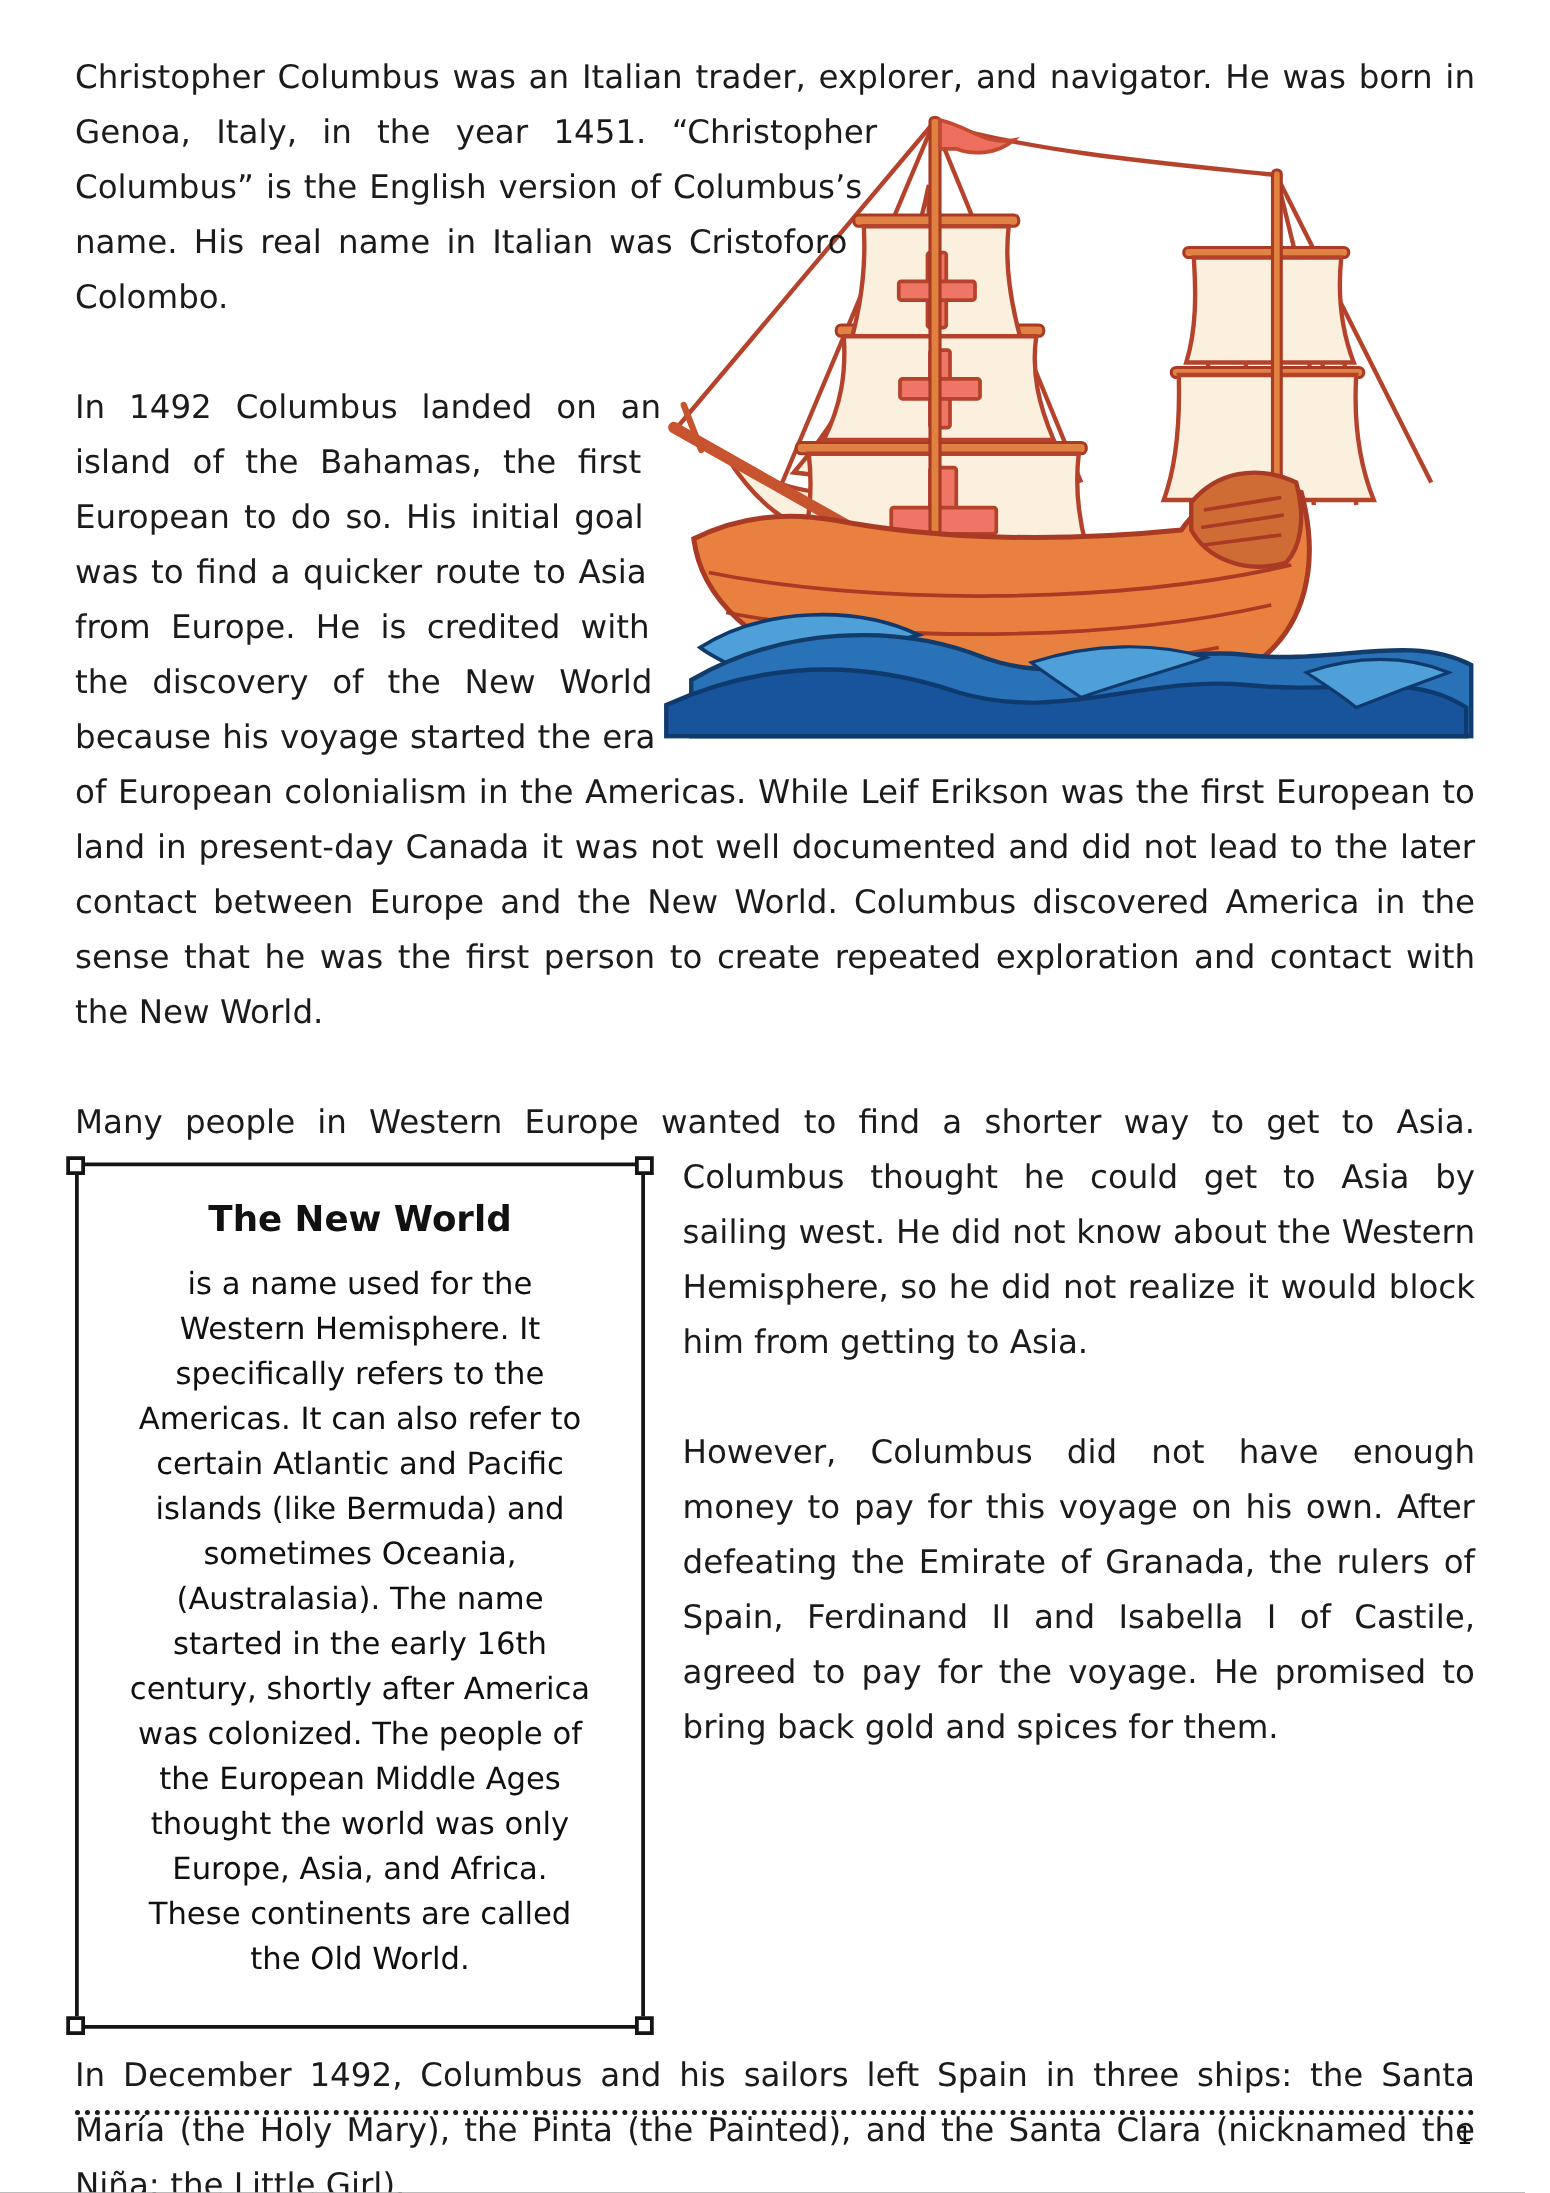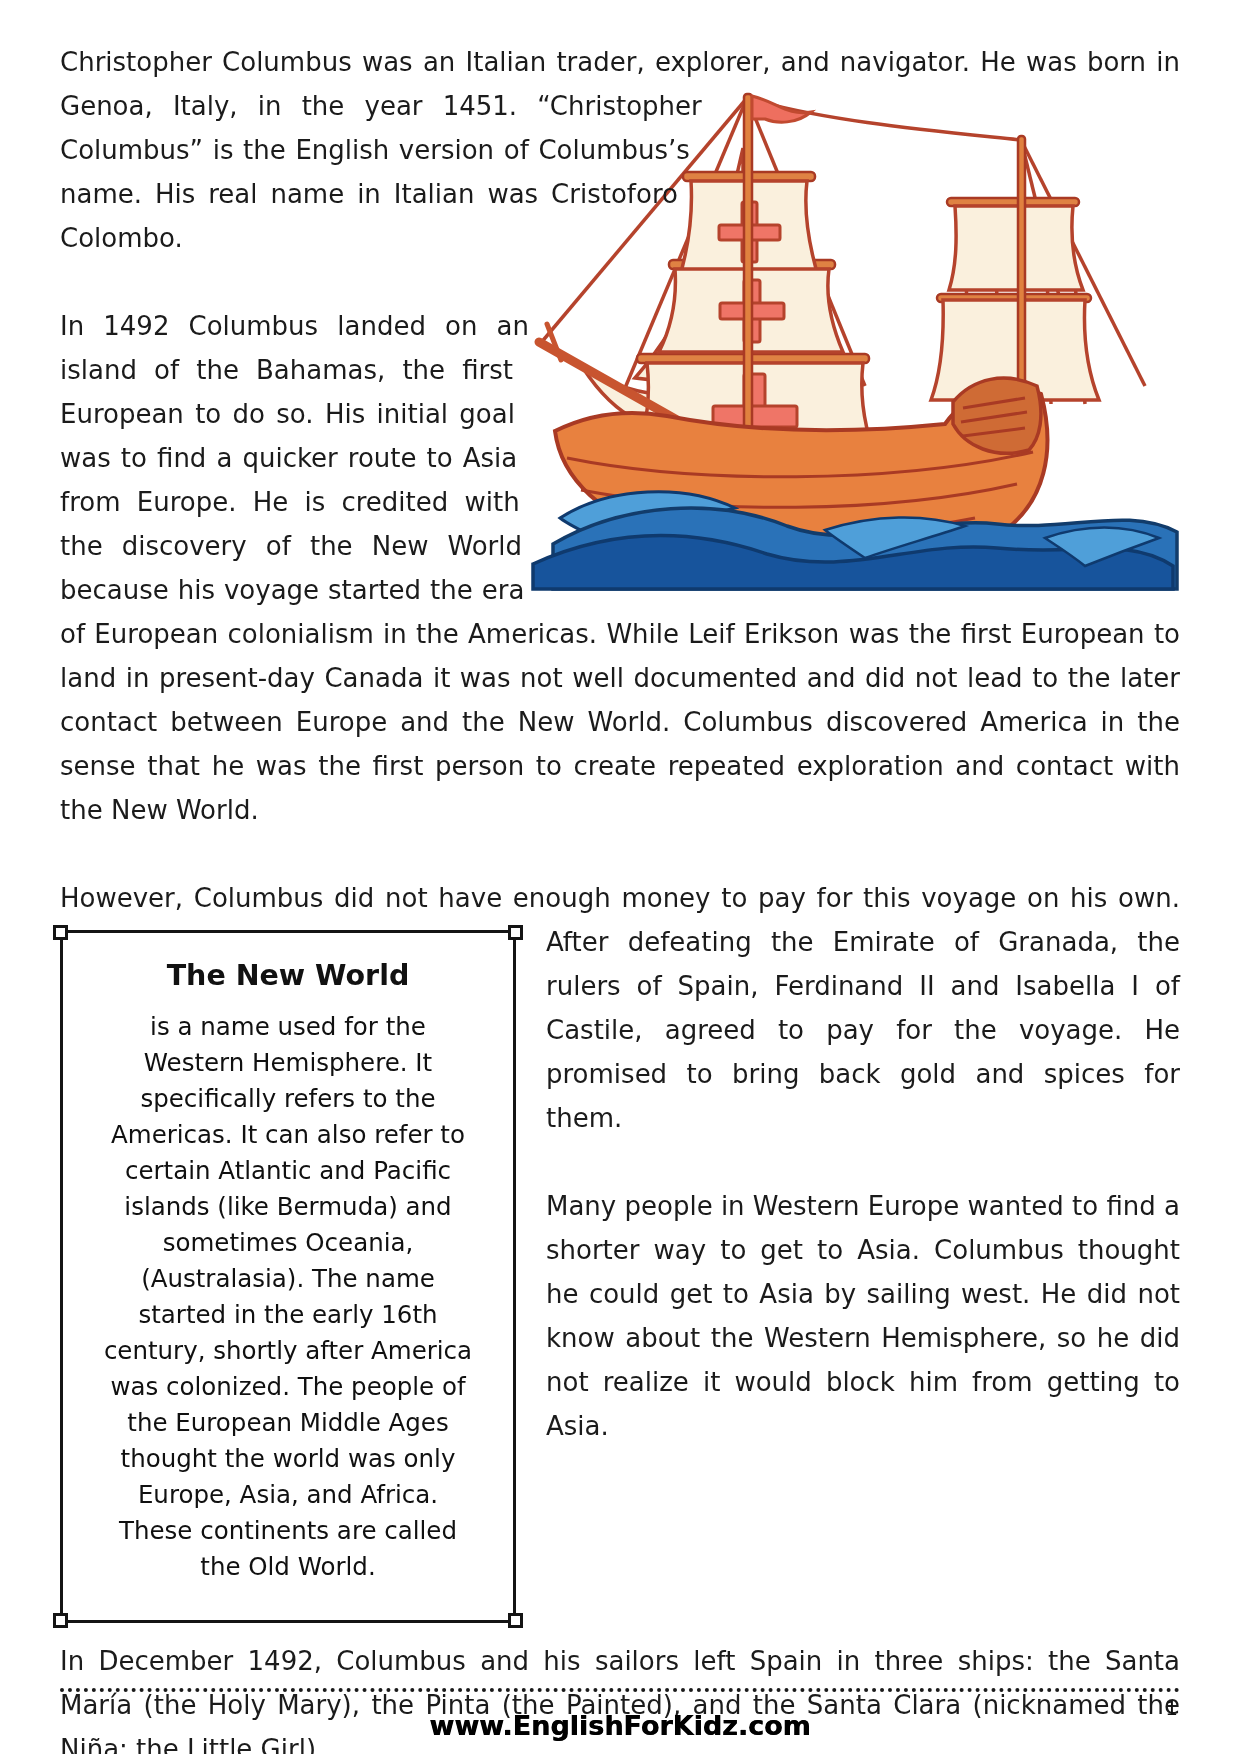--- a/index.html
+++ b/index.html
@@ -194,25 +194,24 @@
 
     <aside class="infobox">
       <span class="ib-corner tl"></span>
       <span class="ib-corner tr"></span>
       <span class="ib-corner bl"></span>
       <span class="ib-corner br"></span>
       <h2>The New World</h2>
       <p class="ib-body">is a name used for the Western Hemisphere. It specifically refers to the Americas. It can also refer to certain Atlantic and Pacific islands (like Bermuda) and sometimes Oceania, (Australasia). The name started in the early 16th century, shortly after America was colonized. The people of the European Middle Ages thought the world was only Europe, Asia, and Africa. These continents are called the Old World.</p>
     </aside>
 
+    <p class="para">Many people in Western Europe wanted to find a shorter way to get to Asia. Columbus thought he could get to Asia by sailing west. He did not know about the Western Hemisphere, so he did not realize it would block him from getting to Asia.</p>
+
     <p class="para">However, Columbus did not have enough money to pay for this voyage on his own. After defeating the Emirate of Granada, the rulers of Spain, Ferdinand II and Isabella I of Castile, agreed to pay for the voyage. He promised to bring back gold and spices for them.</p>
-
-    <p class="para">Many people in Western Europe wanted to find a shorter way to get to Asia. Columbus thought he could get to Asia by sailing west. He did not know about the Western Hemisphere, so he did not realize it would block him from getting to Asia.</p>
 
     <p class="para clear-both">In December 1492, Columbus and his sailors left Spain in three ships: the Santa María (the Holy Mary), the Pinta (the Painted), and the Santa Clara (nicknamed the Niña: the Little Girl).</p>
 
   </div>
 
   <div class="footer">
     <div class="page-number">1</div>
-    <div class="footer-url">www.EnglishForKidz.com</div>
   </div>
 </div>
 
 </body></html>

